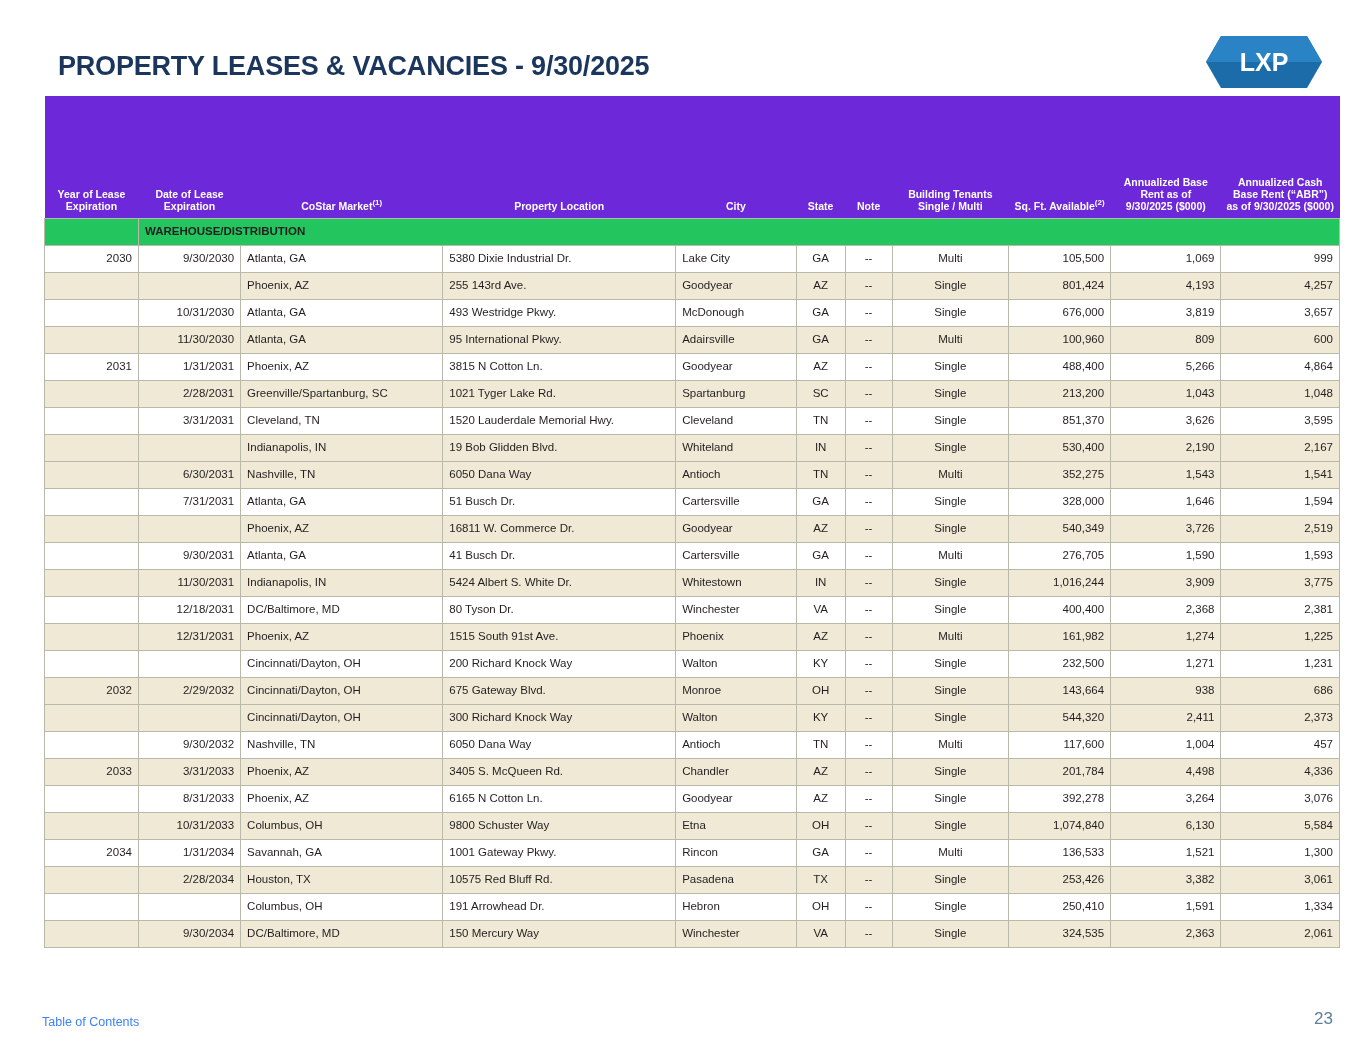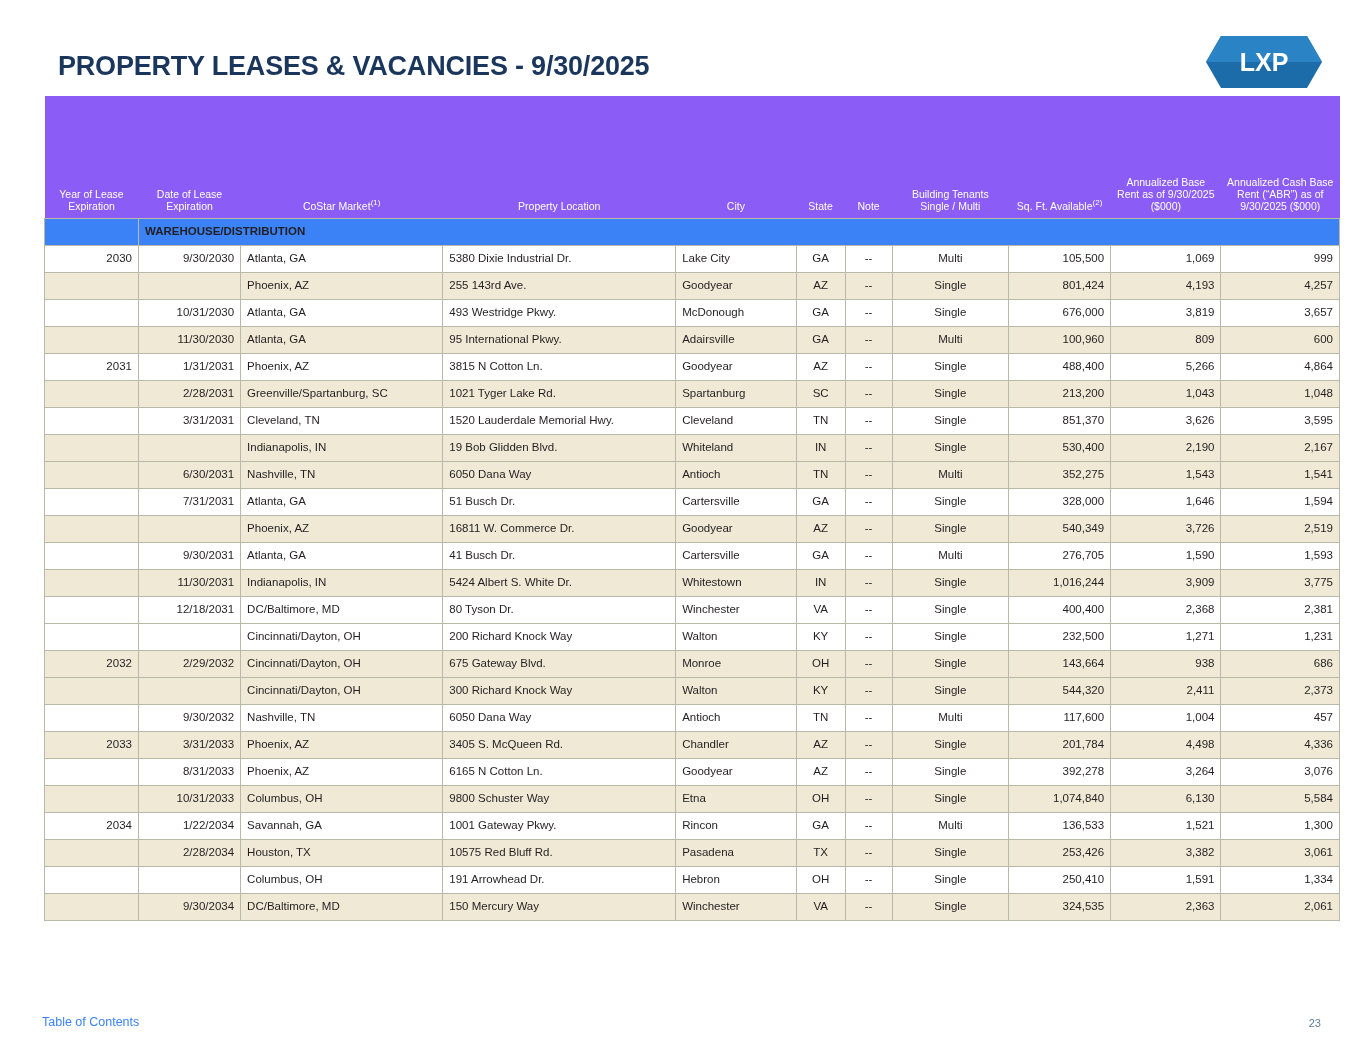--- a/index.html
+++ b/index.html
@@ -49,24 +49,24 @@
     top: 96px;
     width: 1296px;
   }
   table.leases {
     border-collapse: collapse;
     width: 1296px;
     table-layout: fixed;
     font-size: 11.5px;
   }
   table.leases thead th {
-    background: #8b5cf6;
+    background: #6d28d9;
     color: #ffffff;
     font-size: 10.5px;
-    font-weight: normal;
+    font-weight: bold;
     vertical-align: bottom;
     padding: 4px 5px 6px 5px;
     line-height: 1.15;
     border: none;
     height: 112px;
     text-align: center;
   }
   thead th.th-left { text-align: center; }
 
   tbody td {
@@ -75,41 +75,41 @@
     height: 20px;
     line-height: 1.2;
     font-size: 11.5px;
     color: #231f20;
     background: #ffffff;
     white-space: nowrap;
     overflow: hidden;
   }
   tbody tr.alt td { background: #efe9d6; }
   tbody tr.section td {
-    background: #3b82f6;
+    background: #22c55e;
     font-weight: bold;
     border-left: 1px solid #b9b9aa;
     border-right: 1px solid #b9b9aa;
   }
   td.num { text-align: right; }
   td.ctr { text-align: center; }
   td.lft { text-align: left; }
 
   .footer-link {
     position: absolute;
     left: 42px;
     bottom: 26px;
     font-size: 12.5px;
     color: #3b82f6;
   }
   .page-num {
     position: absolute;
-    right: 44px;
+    right: 32px;
     bottom: 26px;
-    font-size: 11px;
+    font-size: 17px;
     color: #5b7f97;
   }
   sup { font-size: 8px; vertical-align: super; }
 </style>
 </head>
 <body>
 
 <div class="page">
 
   <div class="title">PROPERTY LEASES &amp; VACANCIES - 9/30/2025</div>
@@ -332,20 +332,33 @@
             <td class="lft">DC/Baltimore, MD</td>
             <td class="lft">80 Tyson Dr.</td>
             <td class="lft">Winchester</td>
             <td class="ctr">VA</td>
             <td class="ctr">--</td>
             <td class="ctr">Single</td>
             <td class="num">400,400</td>
             <td class="num">2,368</td>
             <td class="num">2,381</td>
           </tr>
+          <tr class="alt">
+            <td class="num"></td>
+            <td class="num">12/31/2031</td>
+            <td class="lft">Phoenix, AZ</td>
+            <td class="lft">1515 South 91st Ave.</td>
+            <td class="lft">Phoenix</td>
+            <td class="ctr">AZ</td>
+            <td class="ctr">--</td>
+            <td class="ctr">Multi</td>
+            <td class="num">161,982</td>
+            <td class="num">1,274</td>
+            <td class="num">1,225</td>
+          </tr>
           <tr>
             <td class="num"></td>
             <td class="num"></td>
             <td class="lft">Cincinnati/Dayton, OH</td>
             <td class="lft">200 Richard Knock Way</td>
             <td class="lft">Walton</td>
             <td class="ctr">KY</td>
             <td class="ctr">--</td>
             <td class="ctr">Single</td>
             <td class="num">232,500</td>
@@ -425,21 +438,21 @@
             <td class="lft">Etna</td>
             <td class="ctr">OH</td>
             <td class="ctr">--</td>
             <td class="ctr">Single</td>
             <td class="num">1,074,840</td>
             <td class="num">6,130</td>
             <td class="num">5,584</td>
           </tr>
           <tr>
             <td class="num">2034</td>
-            <td class="num">1/22/2034</td>
+            <td class="num">1/31/2034</td>
             <td class="lft">Savannah, GA</td>
             <td class="lft">1001 Gateway Pkwy.</td>
             <td class="lft">Rincon</td>
             <td class="ctr">GA</td>
             <td class="ctr">--</td>
             <td class="ctr">Multi</td>
             <td class="num">136,533</td>
             <td class="num">1,521</td>
             <td class="num">1,300</td>
           </tr>

